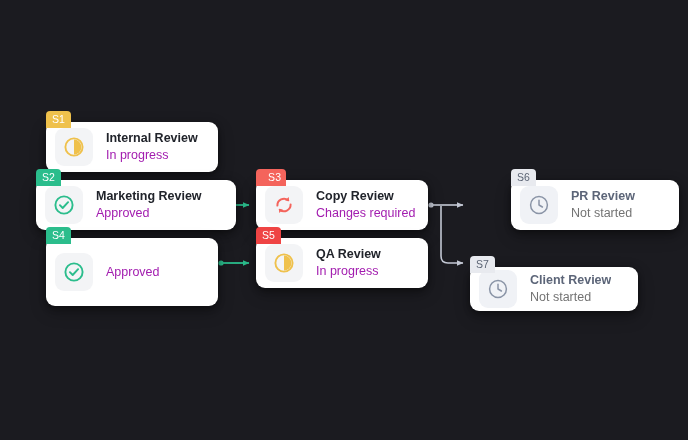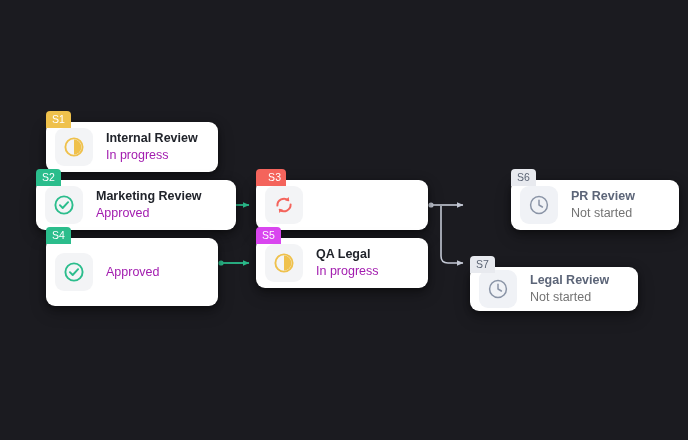--- a/index.html
+++ b/index.html
@@ -175,33 +175,37 @@
   <div class="card" style="left:256px; top:180px; width:172px; height:50px;">
     <div class="badge" style="background:#f4645c;padding-left:12px;">S3</div>
     <div class="icon-tile">
       <svg width="22" height="22" viewBox="0 0 22 22" xmlns="http://www.w3.org/2000/svg">
         <path d="M4.4 11.6 A6.6 6.6 0 0 1 15.2 6.3" fill="none" stroke="#f4645c" stroke-width="2" stroke-linecap="round"></path>
         <path d="M17.6 10.4 A6.6 6.6 0 0 1 6.8 15.7" fill="none" stroke="#f4645c" stroke-width="2" stroke-linecap="round"></path>
         <path d="M15.8 2.9 L16.1 7.0 L12.0 6.4 Z" fill="#f4645c"></path>
         <path d="M6.2 19.1 L5.9 15.0 L10.0 15.6 Z" fill="#f4645c"></path>
       </svg>
     </div>
+    <div class="card-text">
+      <div class="card-title">Copy Review</div>
+      <div class="card-status">Changes required</div>
+    </div>
   </div>
 
   <div class="card" style="left:256px; top:238px; width:172px; height:50px;">
-    <div class="badge" style="background:#d946ef;">S5</div>
+    <div class="badge" style="background:#ef4444;">S5</div>
     <div class="icon-tile">
       <svg width="22" height="22" viewBox="0 0 22 22" xmlns="http://www.w3.org/2000/svg">
         <circle cx="11" cy="11" r="8.6" fill="none" stroke="#efc14c" stroke-width="1.9"></circle>
         <path d="M11 11 L11 3.6 A7.4 7.4 0 0 1 18.4 11 Z" fill="#efc14c"></path>
         <path d="M11 11 L18.4 11 A7.4 7.4 0 0 1 11 18.4 Z" fill="#efc14c"></path>
       </svg>
     </div>
     <div class="card-text">
-      <div class="card-title">QA Legal</div>
+      <div class="card-title">QA Review</div>
       <div class="card-status">In progress</div>
     </div>
   </div>
 
   <div class="card muted" style="left:470px; top:180px; width:168px; height:50px;margin-left:41px;">
     <div class="badge gray">S6</div>
     <div class="icon-tile">
       <svg width="22" height="22" viewBox="0 0 22 22" xmlns="http://www.w3.org/2000/svg">
         <circle cx="11" cy="11" r="8.4" fill="none" stroke="#8a94a6" stroke-width="1.5"></circle>
         <path d="M11 6.2 L11 11 L14.4 13" fill="none" stroke="#8a94a6" stroke-width="1.5" stroke-linecap="round" stroke-linejoin="round"></path>
@@ -215,18 +219,18 @@
 
   <div class="card muted" style="left:470px; top:238px; width:168px; height:44px;margin-top:29px;">
     <div class="badge gray">S7</div>
     <div class="icon-tile">
       <svg width="22" height="22" viewBox="0 0 22 22" xmlns="http://www.w3.org/2000/svg">
         <circle cx="11" cy="11" r="8.4" fill="none" stroke="#8a94a6" stroke-width="1.5"></circle>
         <path d="M11 6.2 L11 11 L14.4 13" fill="none" stroke="#8a94a6" stroke-width="1.5" stroke-linecap="round" stroke-linejoin="round"></path>
       </svg>
     </div>
     <div class="card-text">
-      <div class="card-title">Legal Review</div>
+      <div class="card-title">Client Review</div>
       <div class="card-status">Not started</div>
     </div>
   </div>
 
 </div>
 
 </body></html>

